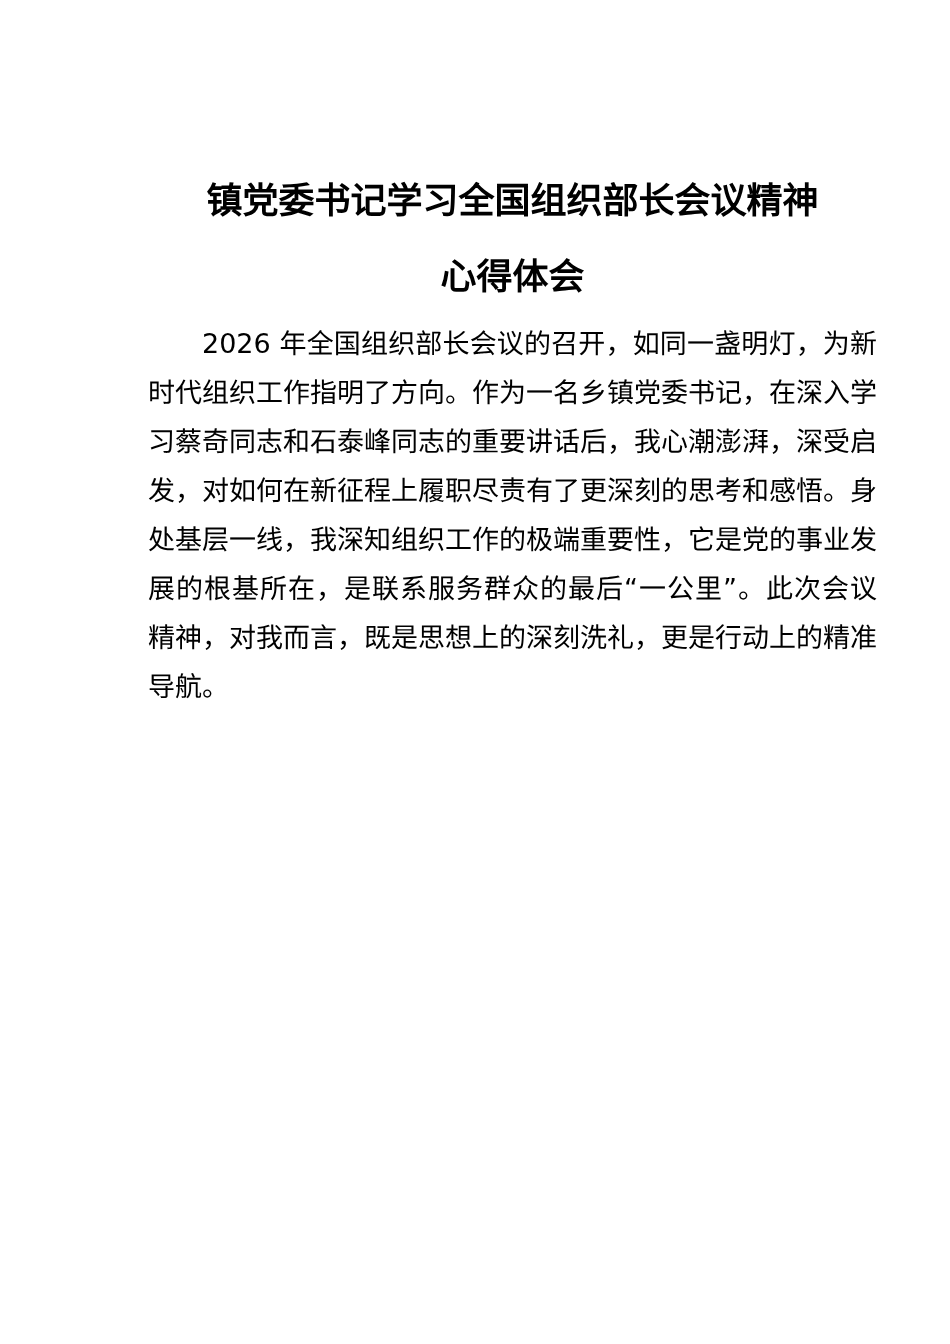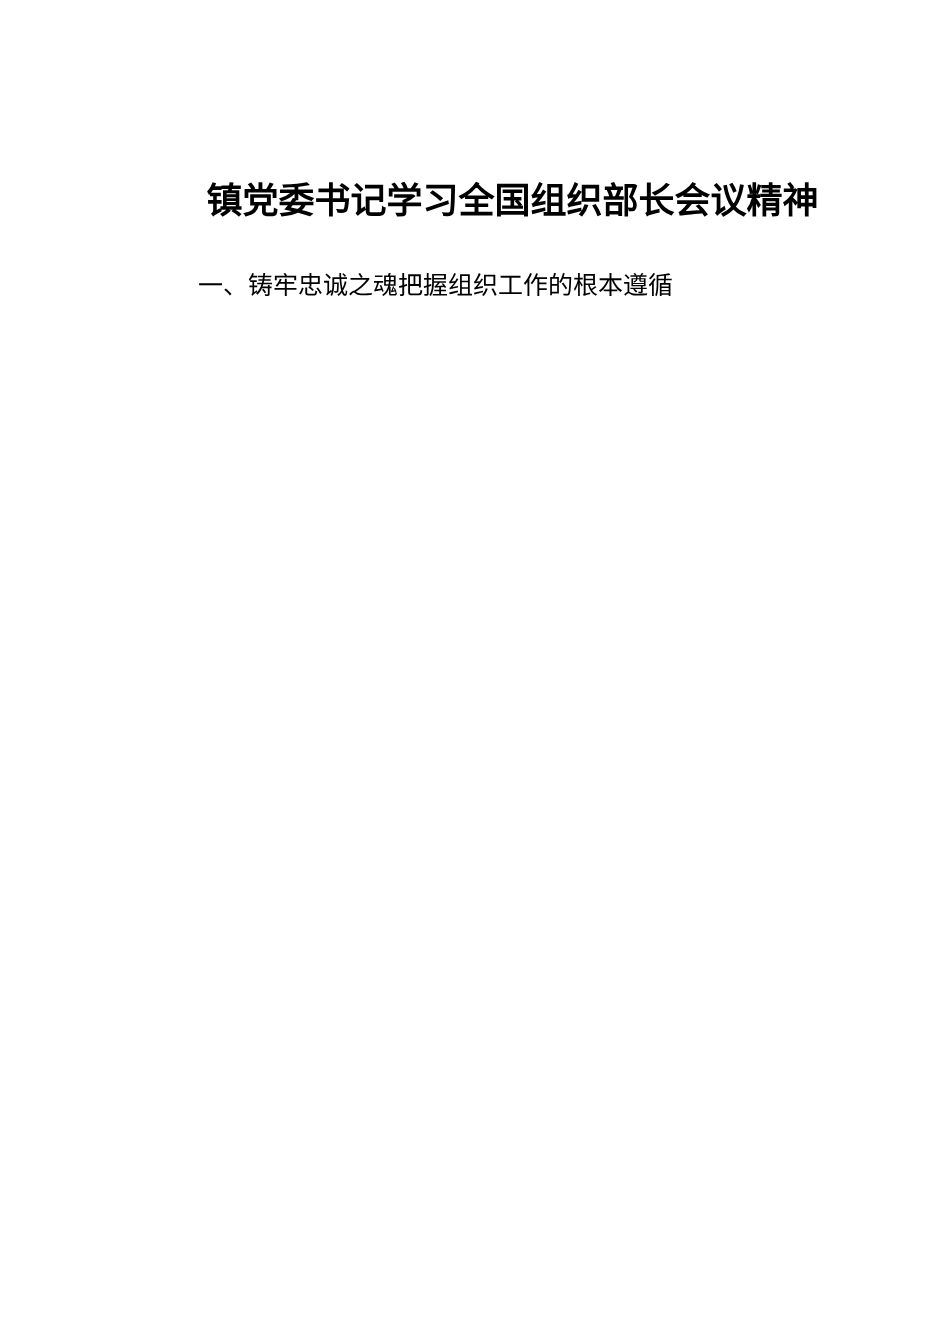--- a/index.html
+++ b/index.html
@@ -92,22 +92,23 @@
 <body>
 
 <div class="page">
   <div class="content">
 
     <div class="title-spacer-top"></div>
 
     <h1 class="doc-title">
       <span class="title-line">镇党委书记学习全国组织部长会议精神</span>
       <span class="title-gap" style="display:block;"></span>
+      <span class="title-line">心得体会</span>
     </h1>
 
     <div class="block-gap-lg"></div>
 
+    <p class="para">2026 年全国组织部长会议的召开，如同一盏明灯，为新时代组织工作指明了方向。作为一名乡镇党委书记，在深入学习蔡奇同志和石泰峰同志的重要讲话后，我心潮澎湃，深受启发，对如何在新征程上履职尽责有了更深刻的思考和感悟。身处基层一线，我深知组织工作的极端重要性，它是党的事业发展的根基所在，是联系服务群众的最后“一公里”。此次会议精神，对我而言，既是思想上的深刻洗礼，更是行动上的精准导航。</p>
 
-    <h2 class="section-heading">一、铸牢忠诚之魂把握组织工作的根本遵循</h2>
 
 
   </div>
 </div>
 
 </body></html>

